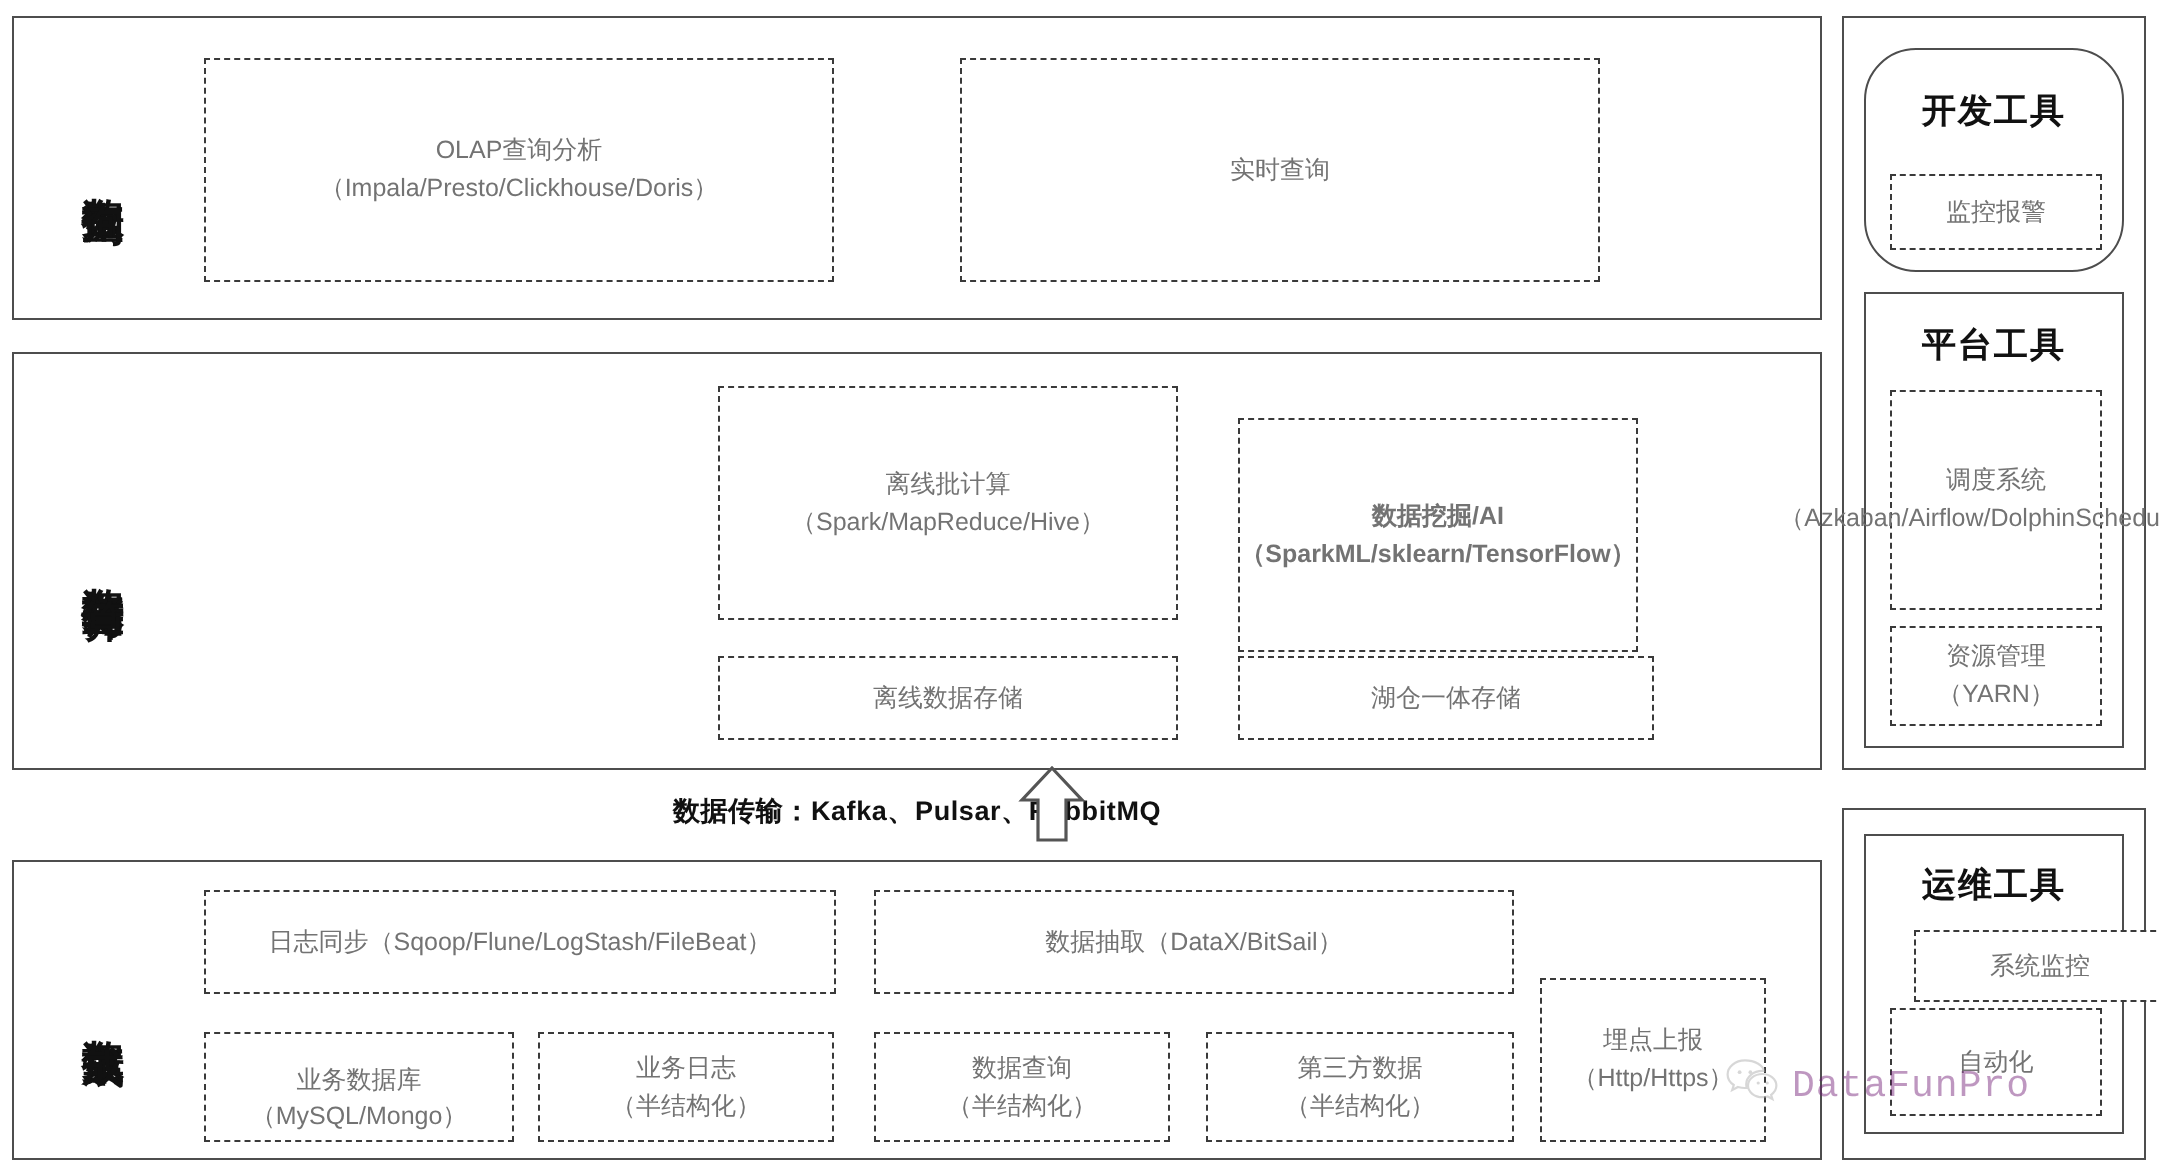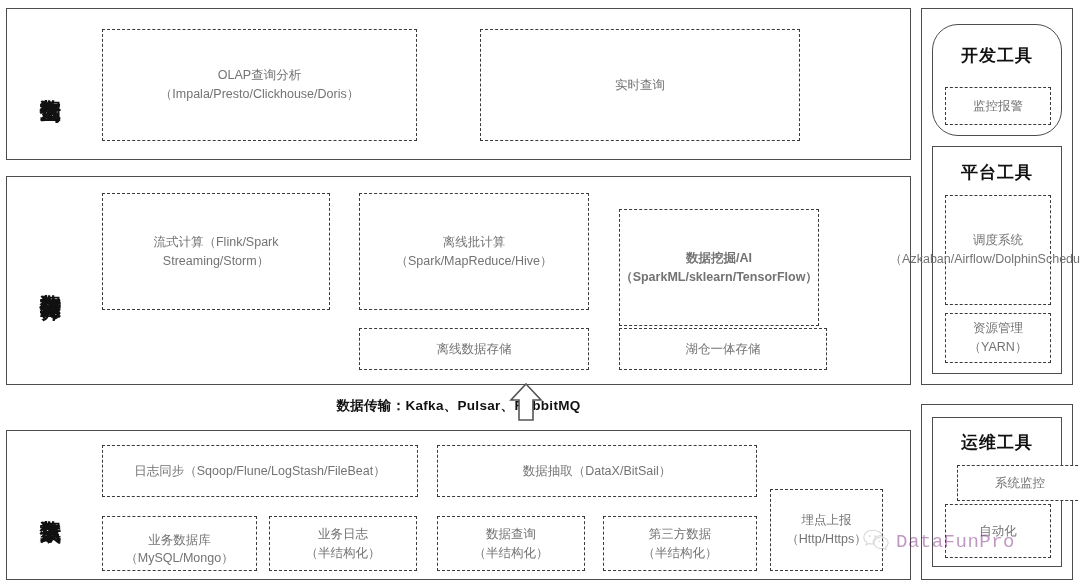--- a/index.html
+++ b/index.html
@@ -141,26 +141,20 @@
     <div class="dbox" style="left:473px; top:20px; width:320px; height:112px;">
       <span>
         <span class="t">实时查询</span>
       </span>
     </div>
   </div>
 
   <div class="panel" id="layer-storage" style="left:6px; top:176px; width:905px; height:209px;">
     <div class="stage-label">数据存储与计算</div>
 
-    <div class="dbox" style="left:95px; top:16px; width:228px; height:117px;">
-      <span>
-        <span class="t">流式计算（Flink/Spark</span>
-        <span class="t2">Streaming/Storm）</span>
-      </span>
-    </div>
 
     <div class="dbox" style="left:352px; top:16px; width:230px; height:117px;">
       <span>
         <span class="t">离线批计算</span>
         <span class="t2">（Spark/MapReduce/Hive）</span>
       </span>
     </div>
 
     <div class="dbox" style="left:612px; top:32px; width:200px; height:117px;font-weight:bold;">
       <span>

